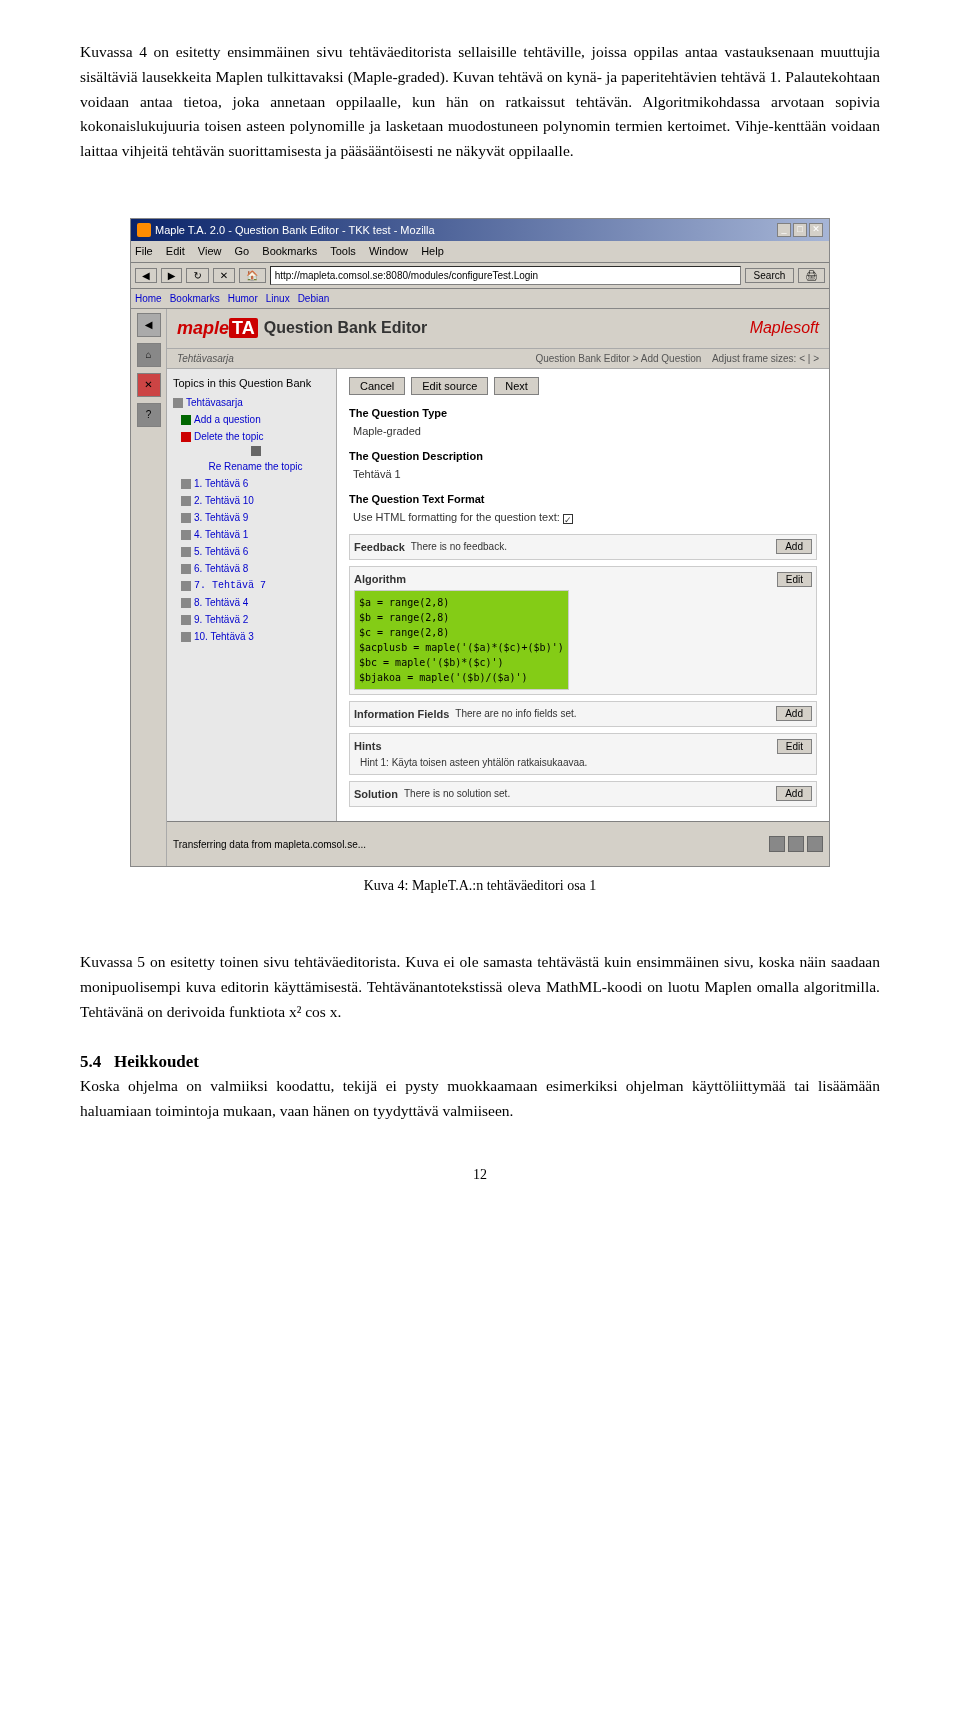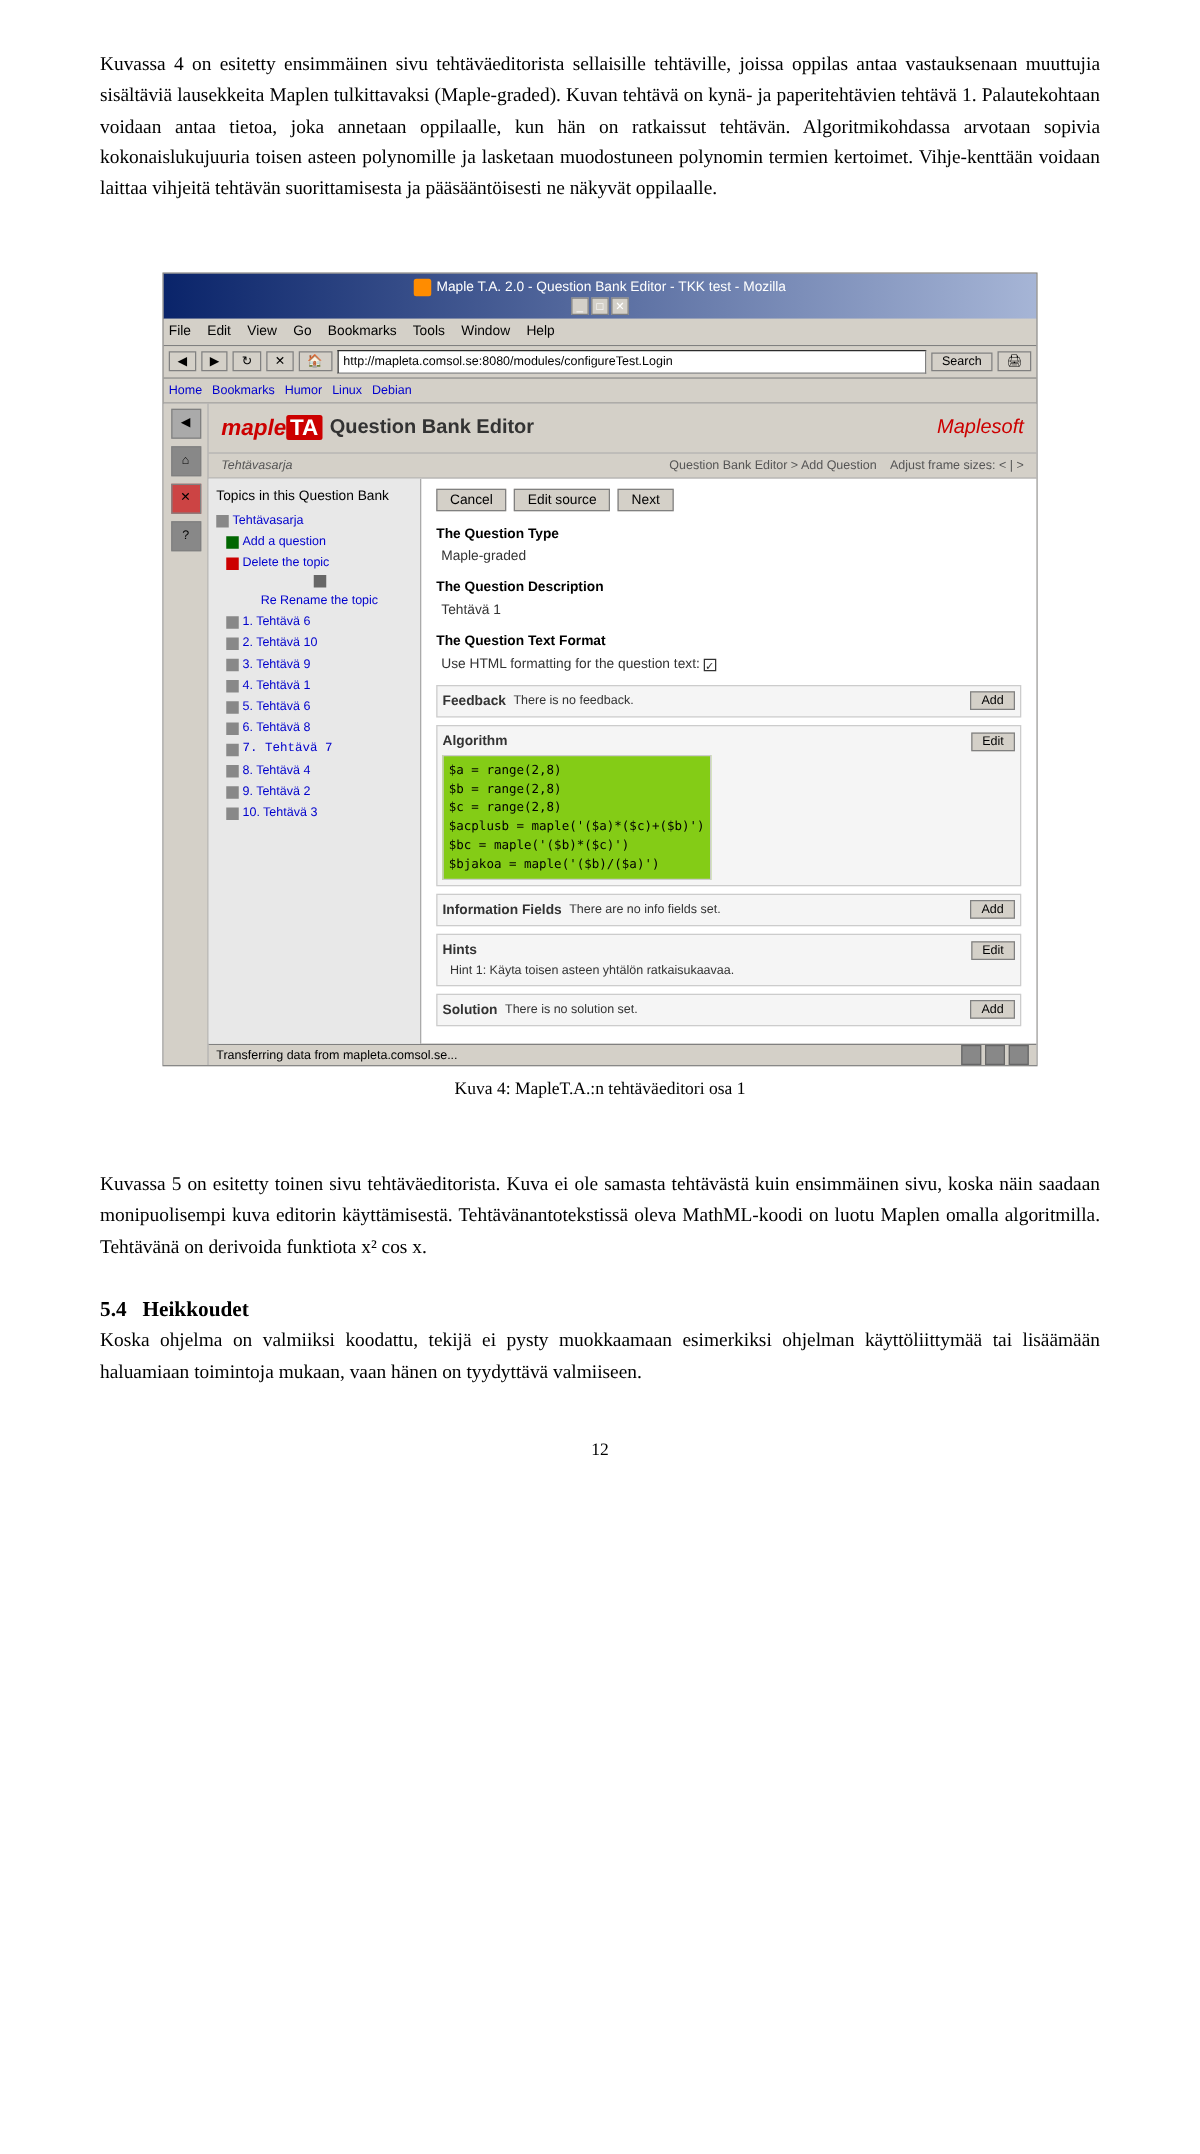--- a/index.html
+++ b/index.html
@@ -32,21 +32,20 @@
       font-size: 11px;
     }
     .browser-title-bar {
       background: linear-gradient(to right, #0a246a, #a6b5d6);
       color: white;
       padding: 3px 6px;
       display: flex;
       align-items: center;
       justify-content: space-between;
       font-size: 11px;
-      flex-direction: column;
     }
     .browser-title-left {
       display: flex;
       align-items: center;
       gap: 4px;
     }
     .title-icon {
       width: 14px;
       height: 14px;
       background: #ff8c00;
@@ -284,21 +283,21 @@
       font-family: monospace;
       font-size: 10px;
       background: #84cc16;
       padding: 4px;
       border: 1px solid #ccc;
       margin-top: 2px;
     }
     .status-bar {
       background: #d4d0c8;
       border-top: 1px solid #808080;
-      padding: 0 6px;
+      padding: 14px 6px;
       font-size: 10px;
       display: flex;
       justify-content: space-between;
       align-items: center;
     }
     .figure-caption {
       font-size: 14px;
       margin-top: 8px;
       text-align: center;
     }

